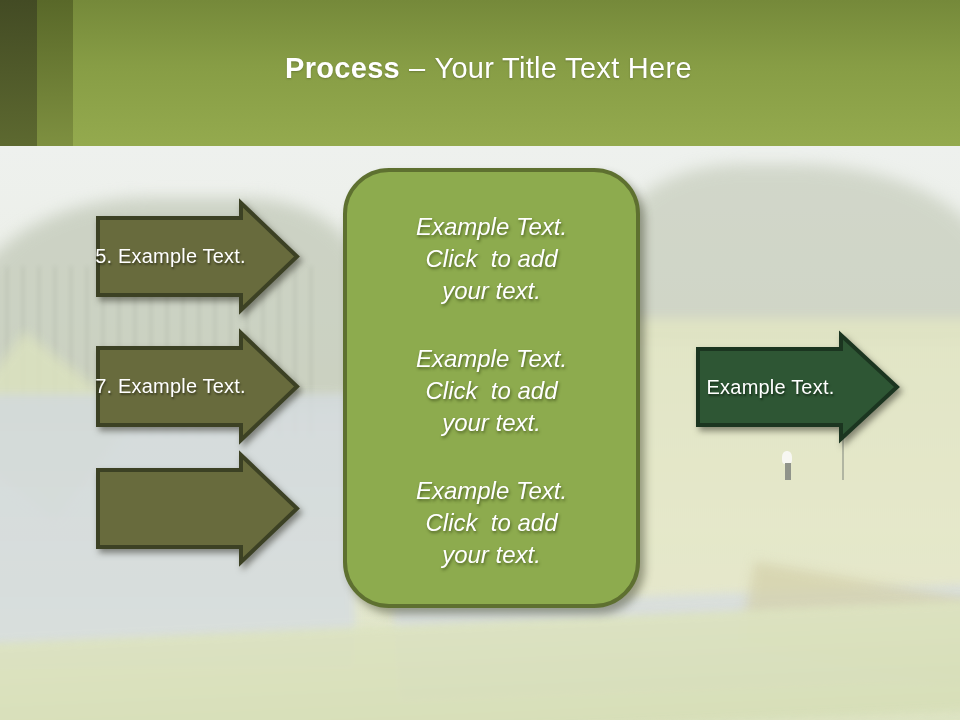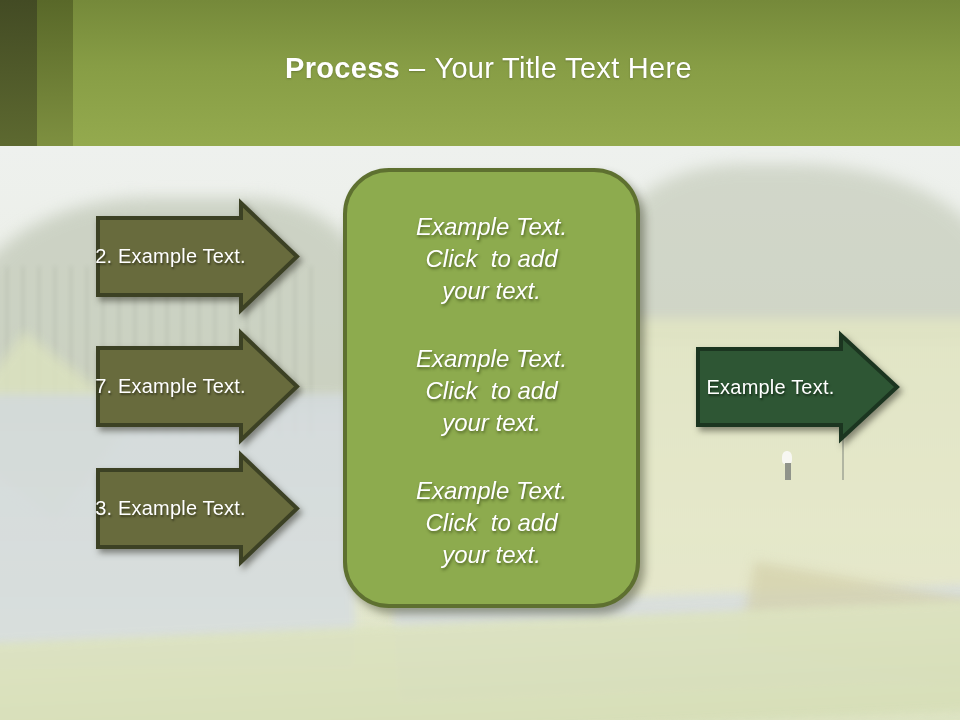--- a/index.html
+++ b/index.html
@@ -109,35 +109,34 @@
     <div class="bglayer bank-tan"></div>
     <div class="bglayer grass-bottom"></div>
     <div class="bglayer flag-stick"></div>
     <div class="bglayer golfer-shirt"></div>
     <div class="bglayer golfer-legs"></div>
 
     <div class="step step1">
       <svg viewBox="0 0 205 113">
         <polygon class="poly" points="3,18 146,18 146,3 202,56.5 146,110 146,95 3,95"></polygon>
       </svg>
-      <div class="step-label">2. Example Text.</div>
+      <div class="step-label">5. Example Text.</div>
     </div>
 
     <div class="step step2">
       <svg viewBox="0 0 205 113">
         <polygon class="poly" points="3,18 146,18 146,3 202,56.5 146,110 146,95 3,95"></polygon>
       </svg>
       <div class="step-label">7. Example Text.</div>
     </div>
 
     <div class="step step3">
       <svg viewBox="0 0 205 113">
         <polygon class="poly" points="3,18 146,18 146,3 202,56.5 146,110 146,95 3,95"></polygon>
       </svg>
-      <div class="step-label">3. Example Text.</div>
     </div>
 
     <div class="panel">
       <div class="panel-block">Example Text.
 Click  to add
 your text.</div>
       <div class="panel-block">Example Text.
 Click  to add
 your text.</div>
       <div class="panel-block">Example Text.

